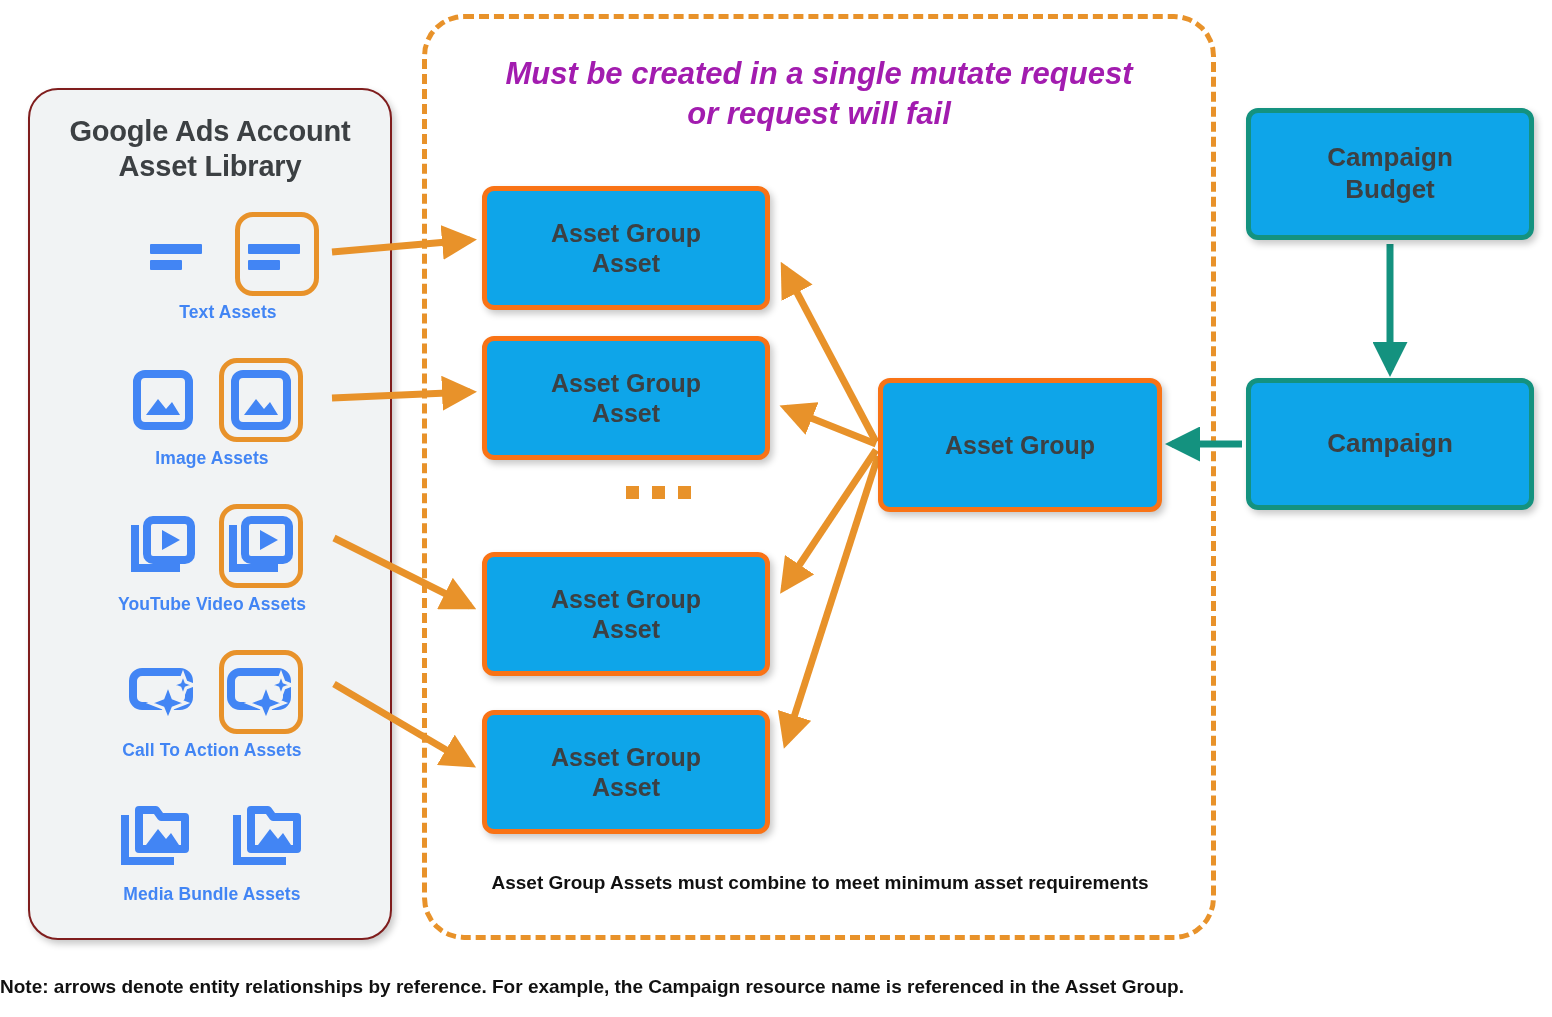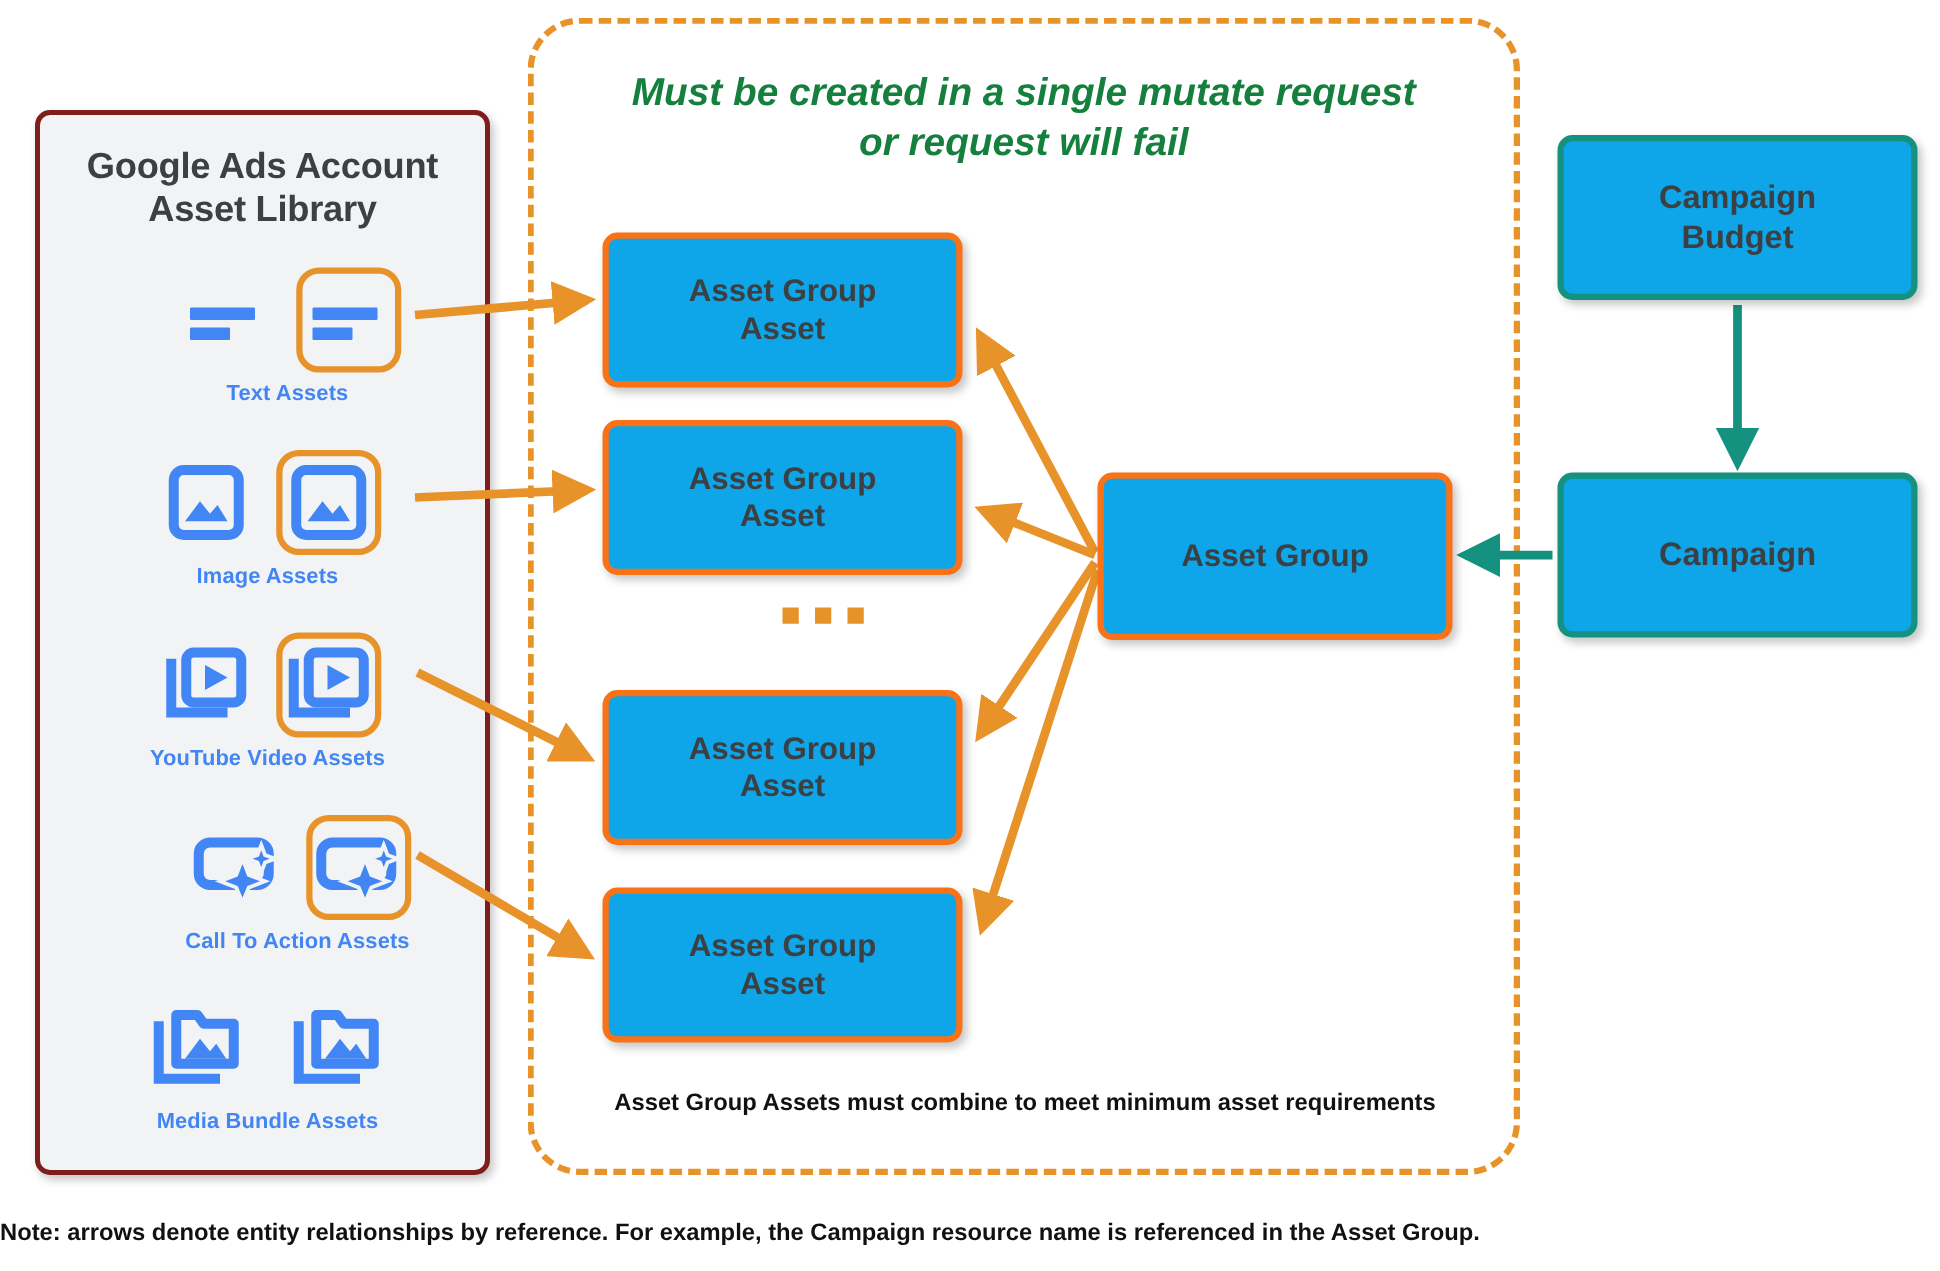--- a/index.html
+++ b/index.html
@@ -19,22 +19,22 @@
   }
 
   
   #asset-library {
     position: absolute;
     left: 28px;
     top: 88px;
     width: 364px;
     height: 852px;
     background: #f1f3f4;
-    border: 4px solid #7f1d1d;
-    border-radius: 12px;
+    border: 2px solid #7f1d1d;
+    border-radius: 30px;
     box-sizing: border-box;
     box-shadow: 3px 4px 7px rgba(0,0,0,0.22);
   }
   #library-title {
     position: absolute;
     left: 0; right: 0;
     top: 24px;
     text-align: center;
     font-size: 29px;
     font-weight: bold;
@@ -242,21 +242,21 @@
           <svg width="66" height="62" viewBox="0 0 66 62" aria-hidden="true">
             <path d="M5 14 L5 53 L46 53" fill="none" stroke="#4285f4" stroke-width="8" stroke-linecap="square"></path>
             <rect x="17" y="5" width="44" height="40" rx="6" fill="none" stroke="#4285f4" stroke-width="8"></rect>
             <path d="M32 15 L50 25 L32 35 Z" fill="#4285f4"></path>
           </svg>
         </div>
       </div>
       <div class="asset-caption">YouTube Video  Assets</div>
     </div>
 
-    <div class="asset-row" style="top:556px;padding-left:24px;">
+    <div class="asset-row" style="top:556px;">
       <div class="icon-pair">
         <div class="icon-slot">
           <svg width="70" height="56" viewBox="0 0 70 56" aria-hidden="true">
             <rect x="5" y="8" width="56" height="34" rx="9" fill="none" stroke="#4285f4" stroke-width="8"></rect>
             <path d="M40 21 L45 34 L58 39 L45 44 L40 56 L35 44 L22 39 L35 34 Z" fill="#4285f4" stroke="#f1f3f4" stroke-width="3"></path>
             <path d="M55 10 L58 18 L66 21 L58 24 L55 32 L52 24 L44 21 L52 18 Z" fill="#4285f4" stroke="#f1f3f4" stroke-width="3"></path>
           </svg>
         </div>
         <div class="icon-slot boxed">
           <svg width="70" height="56" viewBox="0 0 70 56" aria-hidden="true">
@@ -284,21 +284,21 @@
             <path d="M19 46 L19 7 L36 7 L41 14 L65 14 L65 46 Z" fill="none" stroke="#4285f4" stroke-width="8" stroke-linejoin="round"></path>
             <path d="M26 42 L38 26 L46 36 L51 30 L59 42 Z" fill="#4285f4"></path>
           </svg>
         </div>
       </div>
       <div class="asset-caption">Media Bundle  Assets</div>
     </div>
   </div>
 
   <div id="mutate-container"></div>
-  <div id="mutate-title" style="position:absolute;left:462px;top:54px;width:714px;text-align:center;font-size:31px;font-weight:bold;font-style:italic;color:#15803d;line-height:1.3;">
+  <div id="mutate-title" style="position:absolute;left:462px;top:54px;width:714px;text-align:center;font-size:31px;font-weight:bold;font-style:italic;color:#a21caf;line-height:1.3;">
     <div>Must be created in a single mutate request</div>
     <div>or request will fail</div>
   </div>
   <div style="position:absolute;left:440px;top:872px;width:760px;text-align:center;font-size:19px;font-weight:bold;color:#111111;">Asset Group Assets must combine to meet minimum asset requirements</div>
 
   <svg id="arrow-layer" viewBox="0 0 1552 1017">
     <defs>
       <marker id="arrow-orange" viewBox="0 0 10 10" refX="8" refY="5" markerWidth="5" markerHeight="5" orient="auto-start-reverse">
         <path d="M 0 0 L 10 5 L 0 10 z" fill="#e8922a"></path>
       </marker>

